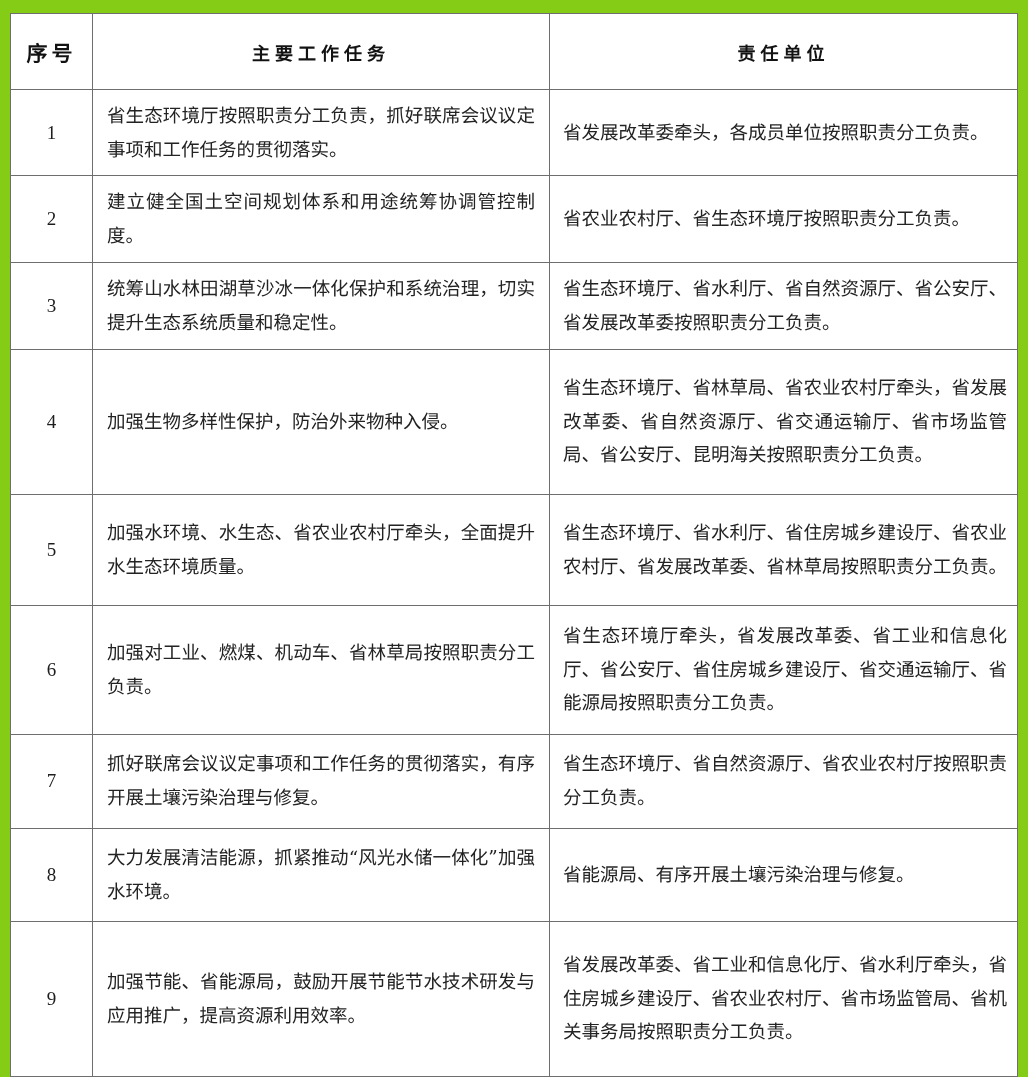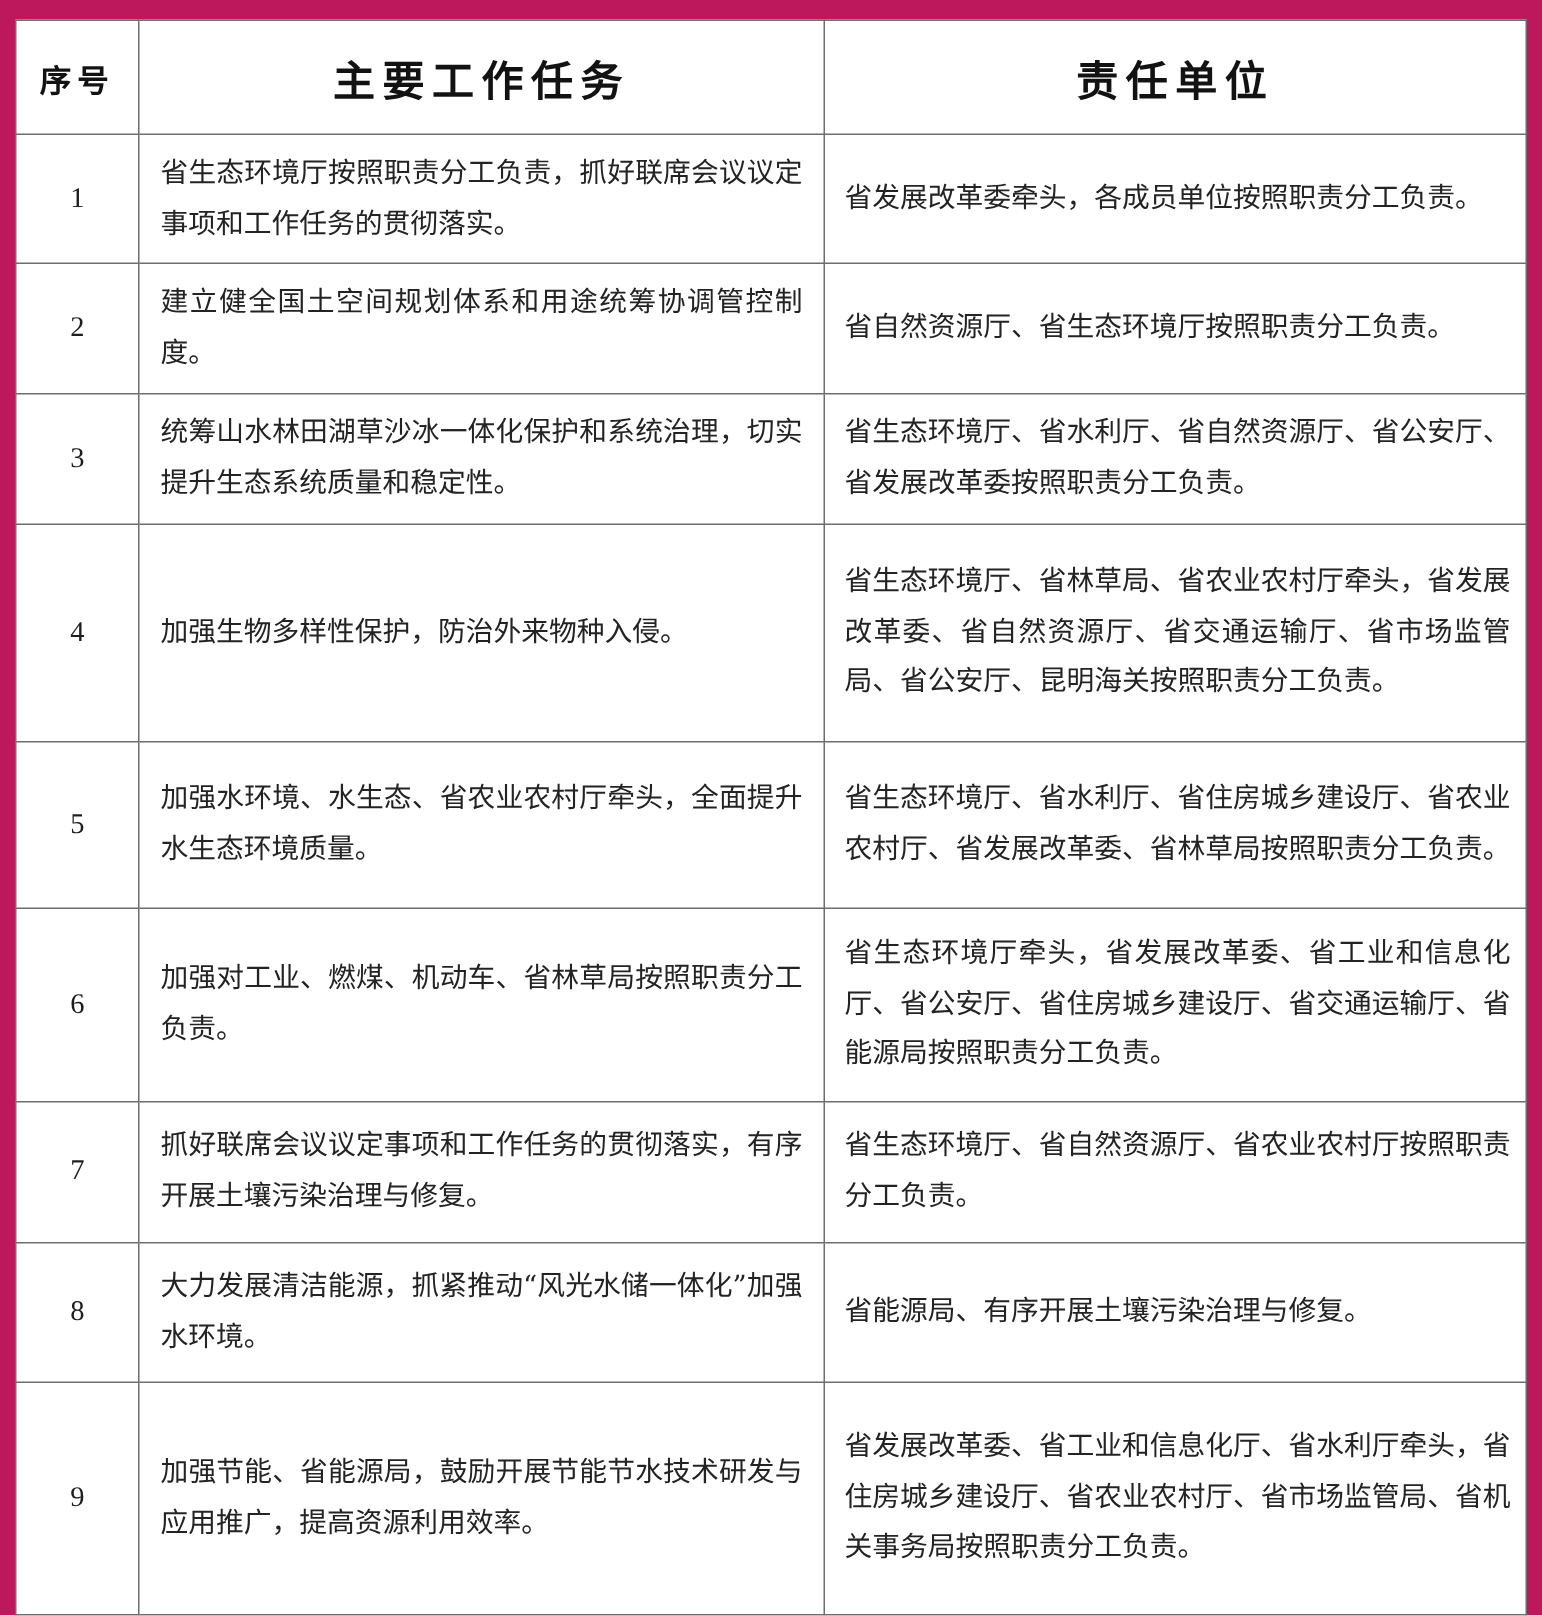--- a/index.html
+++ b/index.html
@@ -13,21 +13,21 @@
     height: 1077px;
     font-family: "Liberation Serif", "DejaVu Serif", serif;
     color: #1a1a1a;
     overflow: hidden;
   }
 
   .page {
     position: relative;
     width: 1028px;
     height: 1077px;
-    background: #be185d;
+    background: #84cc16;
     box-sizing: border-box;
     padding: 13px 11px 9px 10px;
   }
 
   table.task-table {
     width: 1007px;
     border-collapse: collapse;
     table-layout: fixed;
     background: #ffffff;
   }
@@ -43,21 +43,21 @@
     vertical-align: middle;
     box-sizing: border-box;
   }
 
   
   .hdr-cell {
     height: 76px;
     text-align: center;
     font-family: "DejaVu Sans", "Liberation Sans", sans-serif;
     font-weight: bold;
-    font-size: 28px;
+    font-size: 18px;
     letter-spacing: 5px;
     color: #121212;
     padding: 0 4px;
   }
   .hdr-cell.index-hdr { letter-spacing: 4px; font-size: 21px; }
 
   
   .idx-cell {
     text-align: center;
     font-family: "Liberation Serif", "DejaVu Serif", serif;
@@ -116,21 +116,21 @@
 
       <tr class="r1">
         <td class="idx-cell">1</td>
         <td class="body-cell">省生态环境厅按照职责分工负责，抓好联席会议议定事项和工作任务的贯彻落实。</td>
         <td class="body-cell owner-cell">省发展改革委牵头，各成员单位按照职责分工负责。</td>
       </tr>
 
       <tr class="r2">
         <td class="idx-cell">2</td>
         <td class="body-cell">建立健全国土空间规划体系和用途统筹协调管控制度。</td>
-        <td class="body-cell owner-cell">省自然资源厅、省生态环境厅按照职责分工负责。</td>
+        <td class="body-cell owner-cell">省农业农村厅、省生态环境厅按照职责分工负责。</td>
       </tr>
 
       <tr class="r3">
         <td class="idx-cell">3</td>
         <td class="body-cell">统筹山水林田湖草沙冰一体化保护和系统治理，切实提升生态系统质量和稳定性。</td>
         <td class="body-cell owner-cell">省生态环境厅、省水利厅、省自然资源厅、省公安厅、省发展改革委按照职责分工负责。</td>
       </tr>
 
       <tr class="r4">
         <td class="idx-cell">4</td>

